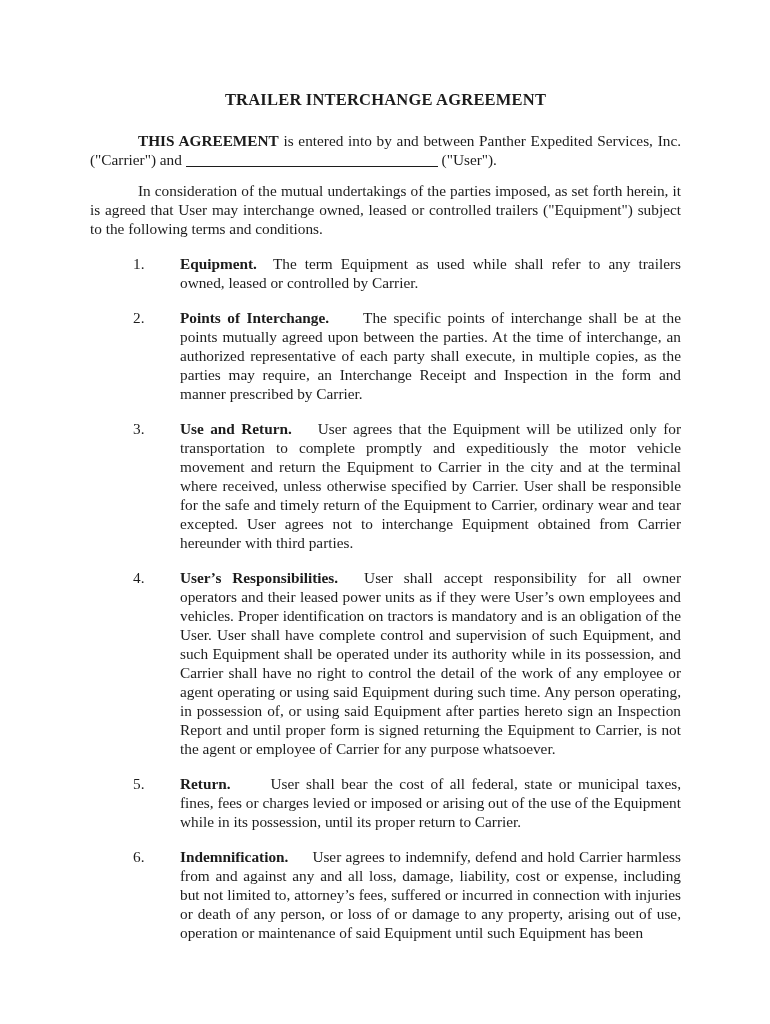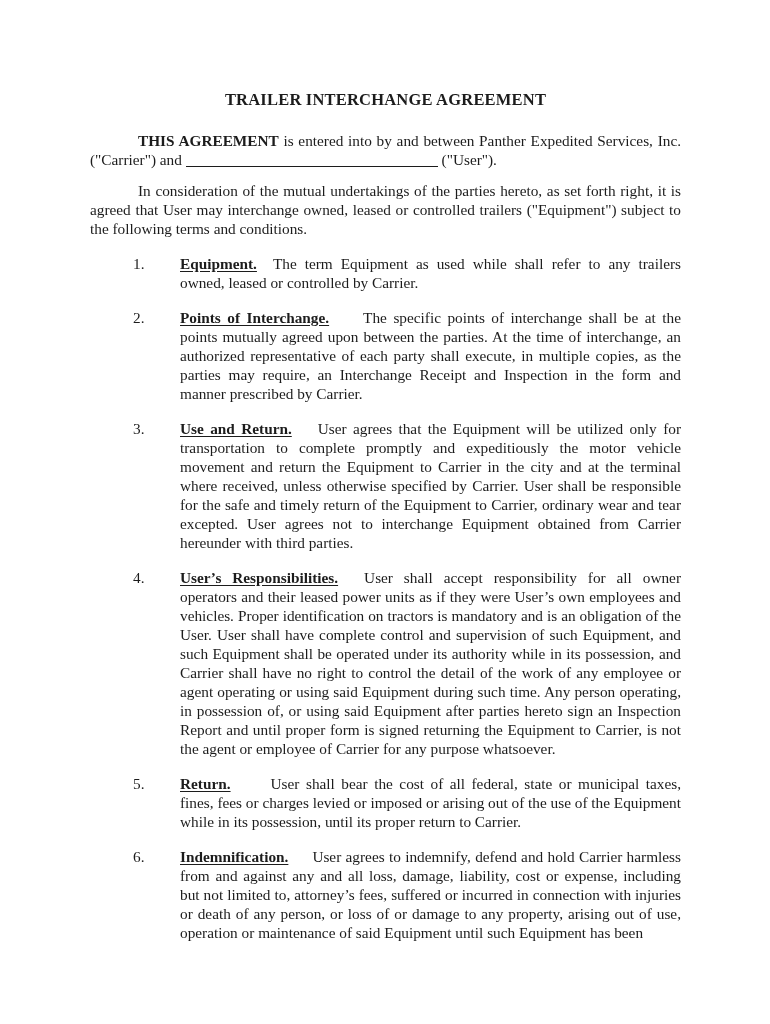--- a/index.html
+++ b/index.html
@@ -48,35 +48,34 @@
   .clause-num {
     flex: 0 0 47px;
     margin-left: 43px;
   }
   .clause-body {
     flex: 1;
     text-align: justify;
   }
   .clause-heading {
     font-weight: bold;
-    text-decoration: underline;
     text-underline-offset: 2px;
   }
   .tab-gap { display: inline-block; height: 1px; }
 </style>
 </head>
 <body>
 
 <div class="page">
 
   <h1 class="title">TRAILER INTERCHANGE AGREEMENT</h1>
 
   <p class="para intro"><b>THIS AGREEMENT</b><span> is entered into by and between Panther Expedited Services, Inc. ("Carrier")  and </span><span class="blank-line"></span><span> ("User").</span></p>
 
-  <p class="para preamble">In consideration of the mutual undertakings of the parties hereto, as set forth right, it is agreed that User may interchange owned, leased or controlled trailers ("Equipment") subject to the following terms and conditions.</p>
+  <p class="para preamble">In consideration of the mutual undertakings of the parties imposed, as set forth herein, it is agreed that User may interchange owned, leased or controlled trailers ("Equipment") subject to the following terms and conditions.</p>
 
   <div class="clause">
     <div class="clause-num">1.</div>
     <div class="clause-body"><span class="clause-heading">Equipment.</span><span class="tab-gap" style="width:16px"></span><span>The term Equipment as used while shall refer to any trailers owned, leased or controlled by Carrier.</span></div>
   </div>
 
   <div class="clause">
     <div class="clause-num">2.</div>
     <div class="clause-body"><span class="clause-heading">Points of Interchange.</span><span class="tab-gap" style="width:34px"></span><span>The specific points of interchange shall be at the points mutually agreed upon between the parties.  At the time of interchange, an authorized representative of each party shall execute, in multiple copies, as the parties may require, an Interchange Receipt and Inspection in the form and manner prescribed by Carrier.</span></div>
   </div>

